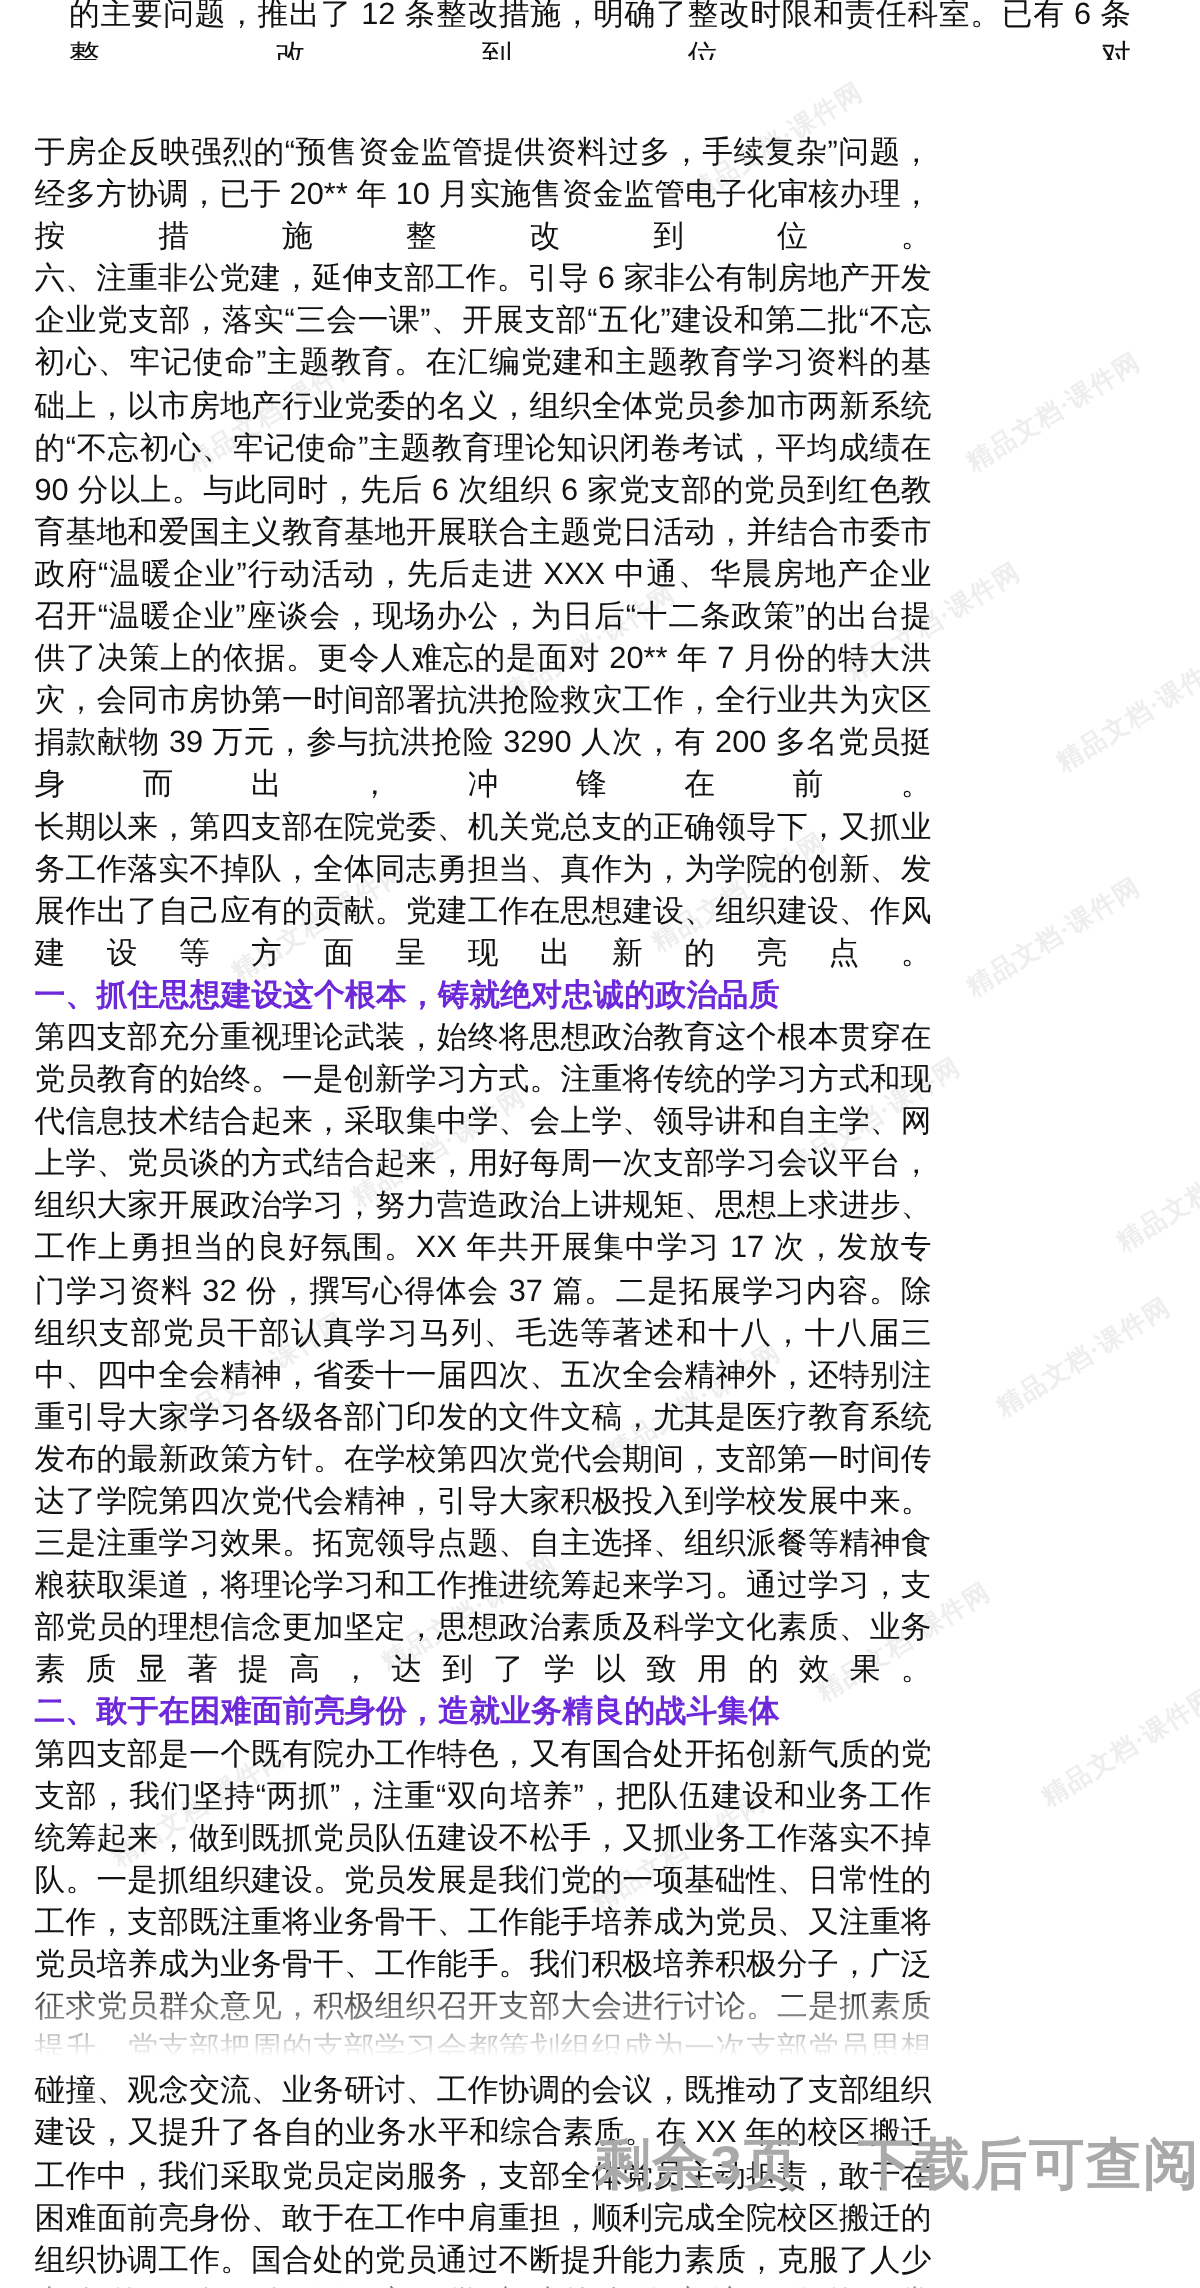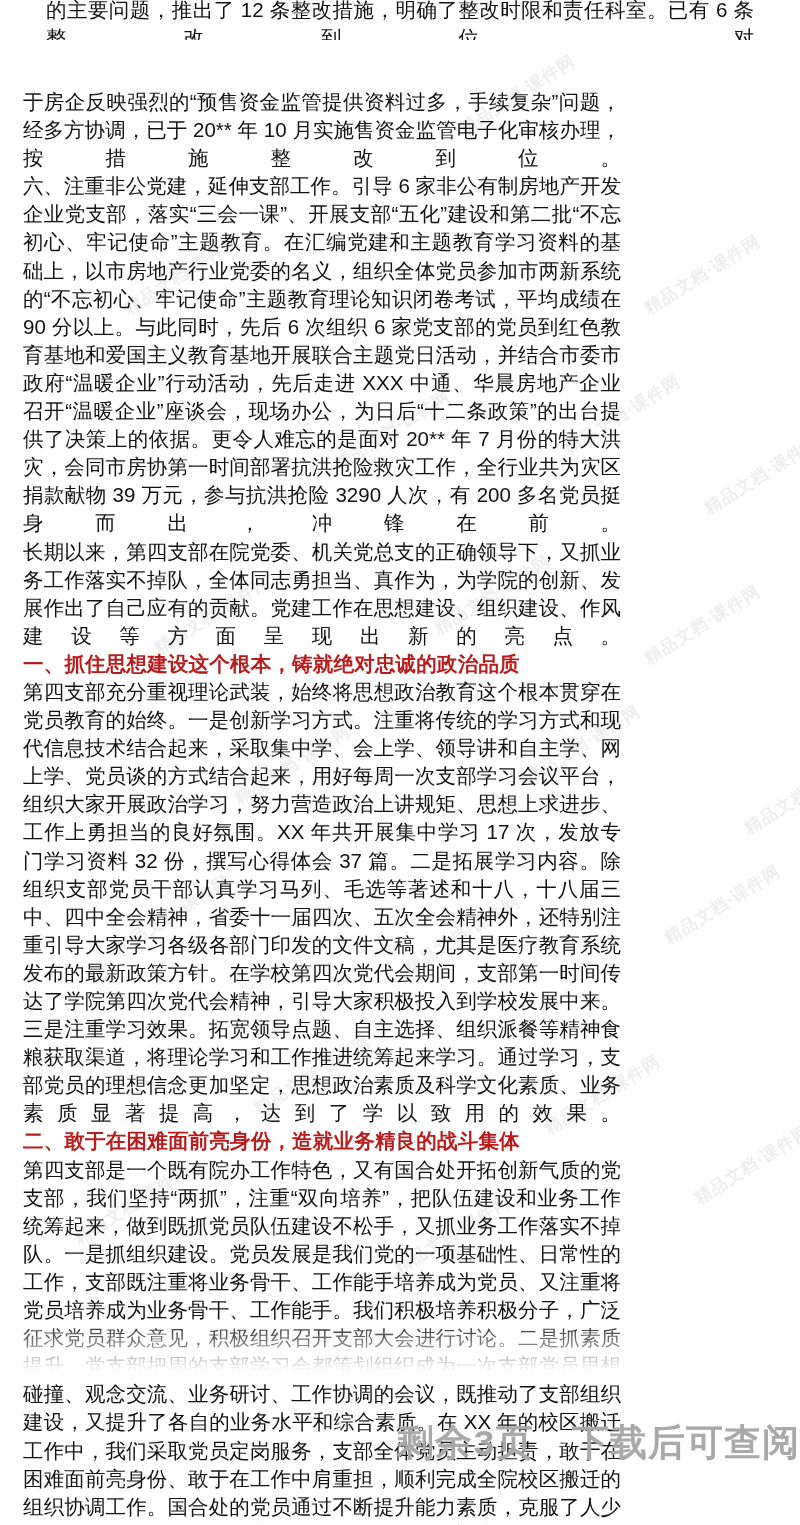--- a/index.html
+++ b/index.html
@@ -76,21 +76,21 @@
     word-break: break-all;
   }
   .para.fulljust {
     text-align-last: justify;
   }
   .head {
     margin: 0;
     padding: 0 23px;
     font-size: 20.5px;
     line-height: 28.1px;
-    color: #b91c1c;
+    color: #6d28d9;
     font-weight: 700;
     text-align: left;
     letter-spacing: 0.2px;
   }
 
   #block-top   { position: absolute; left: 0; top: 13px;  width: 800px; }
   #block-main  { position: absolute; left: 0; top: 88px;  width: 644px; }
 
   
   #fade {

